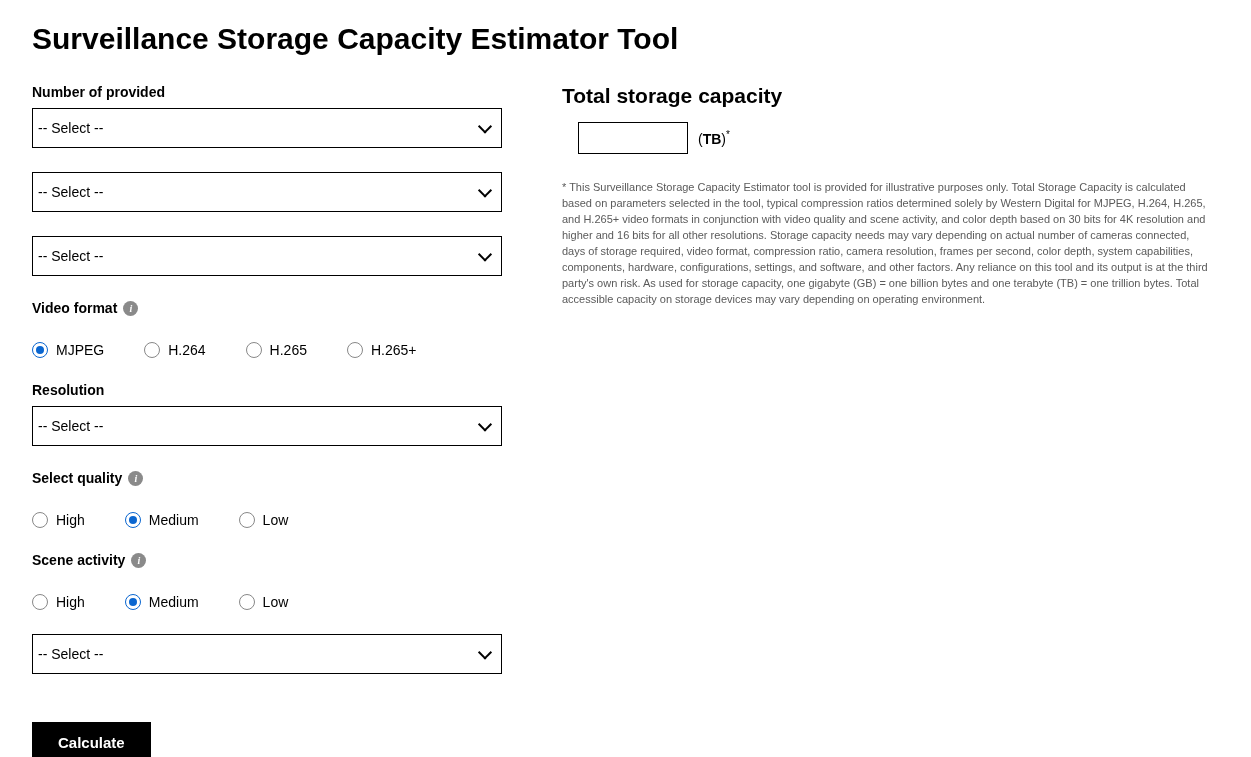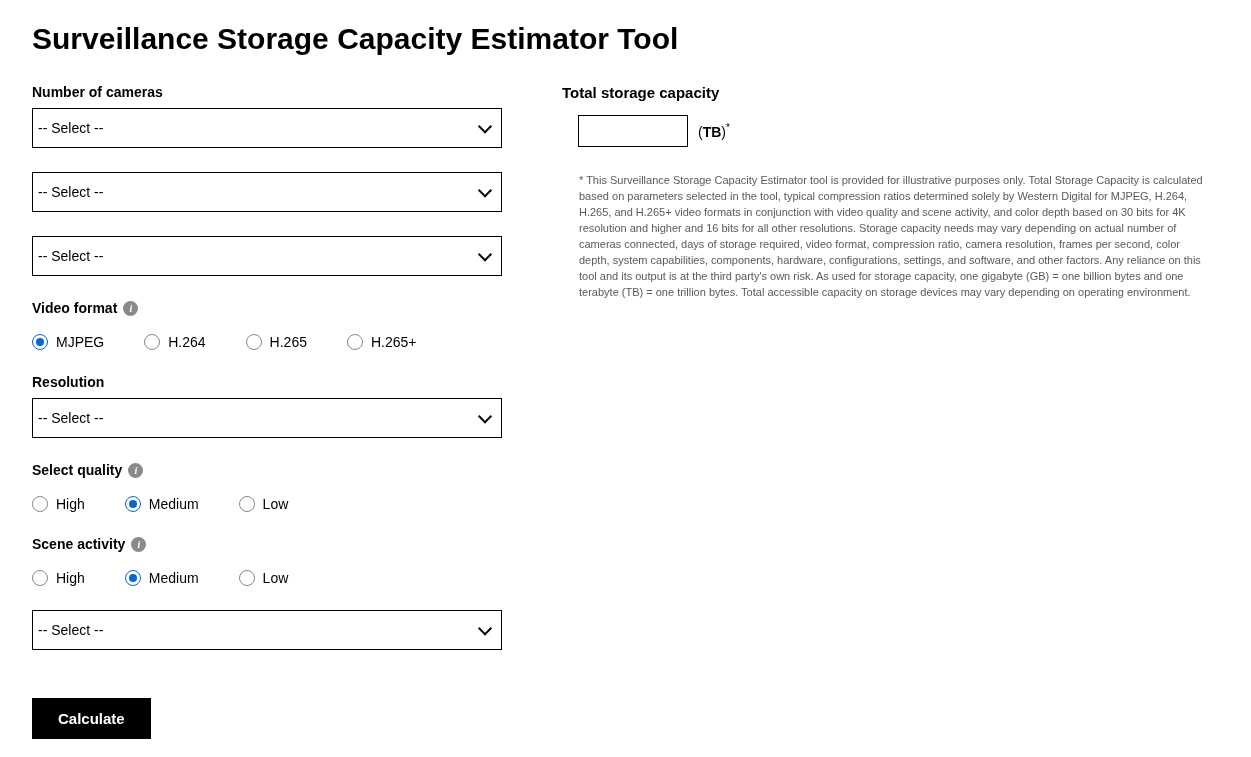--- a/index.html
+++ b/index.html
@@ -54,21 +54,21 @@
     top: 50%;
     width: 8px; height: 8px;
     border-right: 2px solid #000;
     border-bottom: 2px solid #000;
     transform: translateY(-65%) rotate(45deg);
     pointer-events: none;
   }
   .radio-row {
     display: flex;
     gap: 40px;
-    margin-top: 18px;
+    margin-top: 26px;
   }
   .radio-item {
     display: inline-flex;
     align-items: center;
     gap: 8px;
     font-size: 14px;
     cursor: pointer;
   }
   .radio-circle {
     width: 16px; height: 16px;
@@ -105,21 +105,21 @@
     background: #000;
     color: #fff;
     border: none;
     padding: 12px 26px;
     font-size: 15px;
     font-weight: 600;
     cursor: pointer;
     margin-top: 24px;
   }
   .result-title {
-    font-size: 15px;
+    font-size: 21px;
     font-weight: 700;
     margin: 0 0 14px 0;
   }
   .result-row {
     display: flex;
     align-items: center;
     gap: 10px;
     margin-bottom: 26px;
     padding-left: 16px;
   }
@@ -131,34 +131,33 @@
   }
   .result-unit {
     font-size: 14px;
   }
   .result-unit b { font-weight: 700; }
   .result-star { vertical-align: super; font-size: 10px; }
   .disclaimer {
     font-size: 11px;
     color: #5a5a5a;
     line-height: 1.45;
-    margin-left: 17px;
   }
 </style>
 </head>
 <body>
 
 <h1 class="page-title">Surveillance Storage Capacity Estimator Tool</h1>
 
 <div class="columns">
   <div class="left-col">
 
     
     <div class="field-group">
-      <div class="field-label">Number of cameras</div>
+      <div class="field-label">Number of provided</div>
       <div class="select-wrap">
         <select class="sel">
           <option>-- Select --</option>
         </select>
       </div>
     </div>
 
     
     <div class="field-group">
       <div class="select-wrap">

